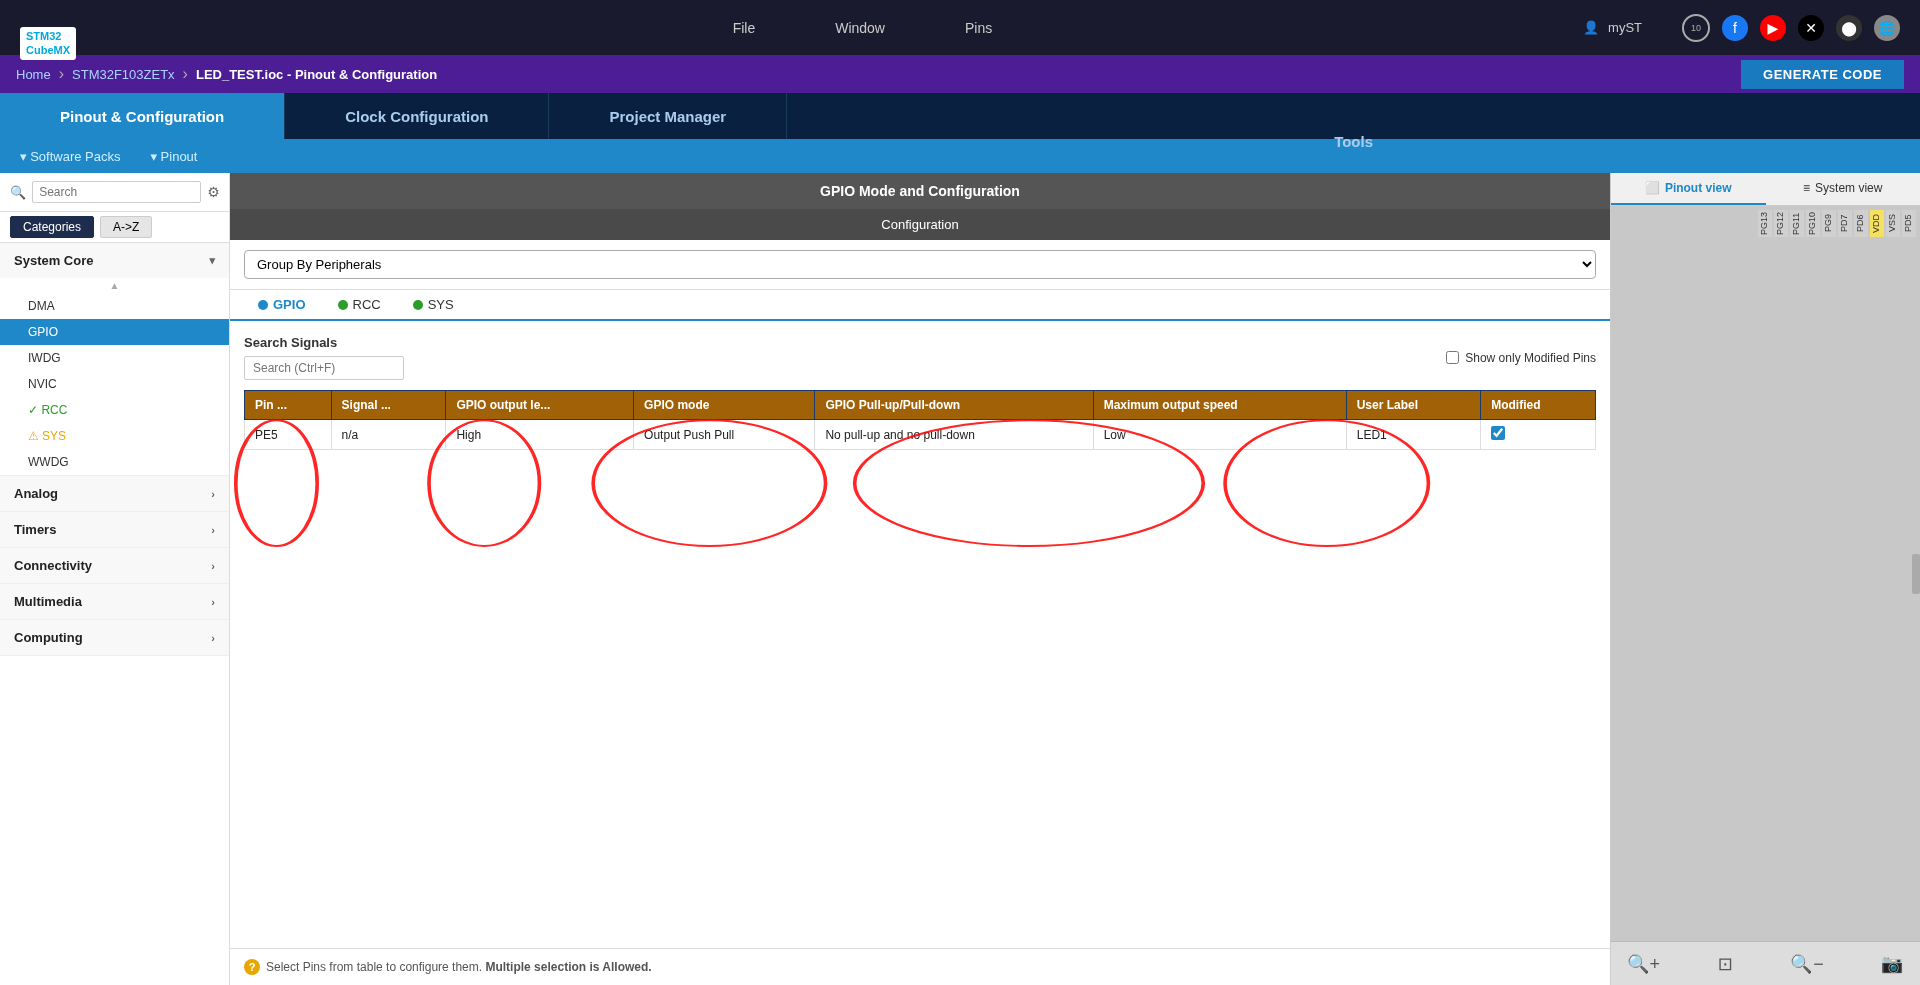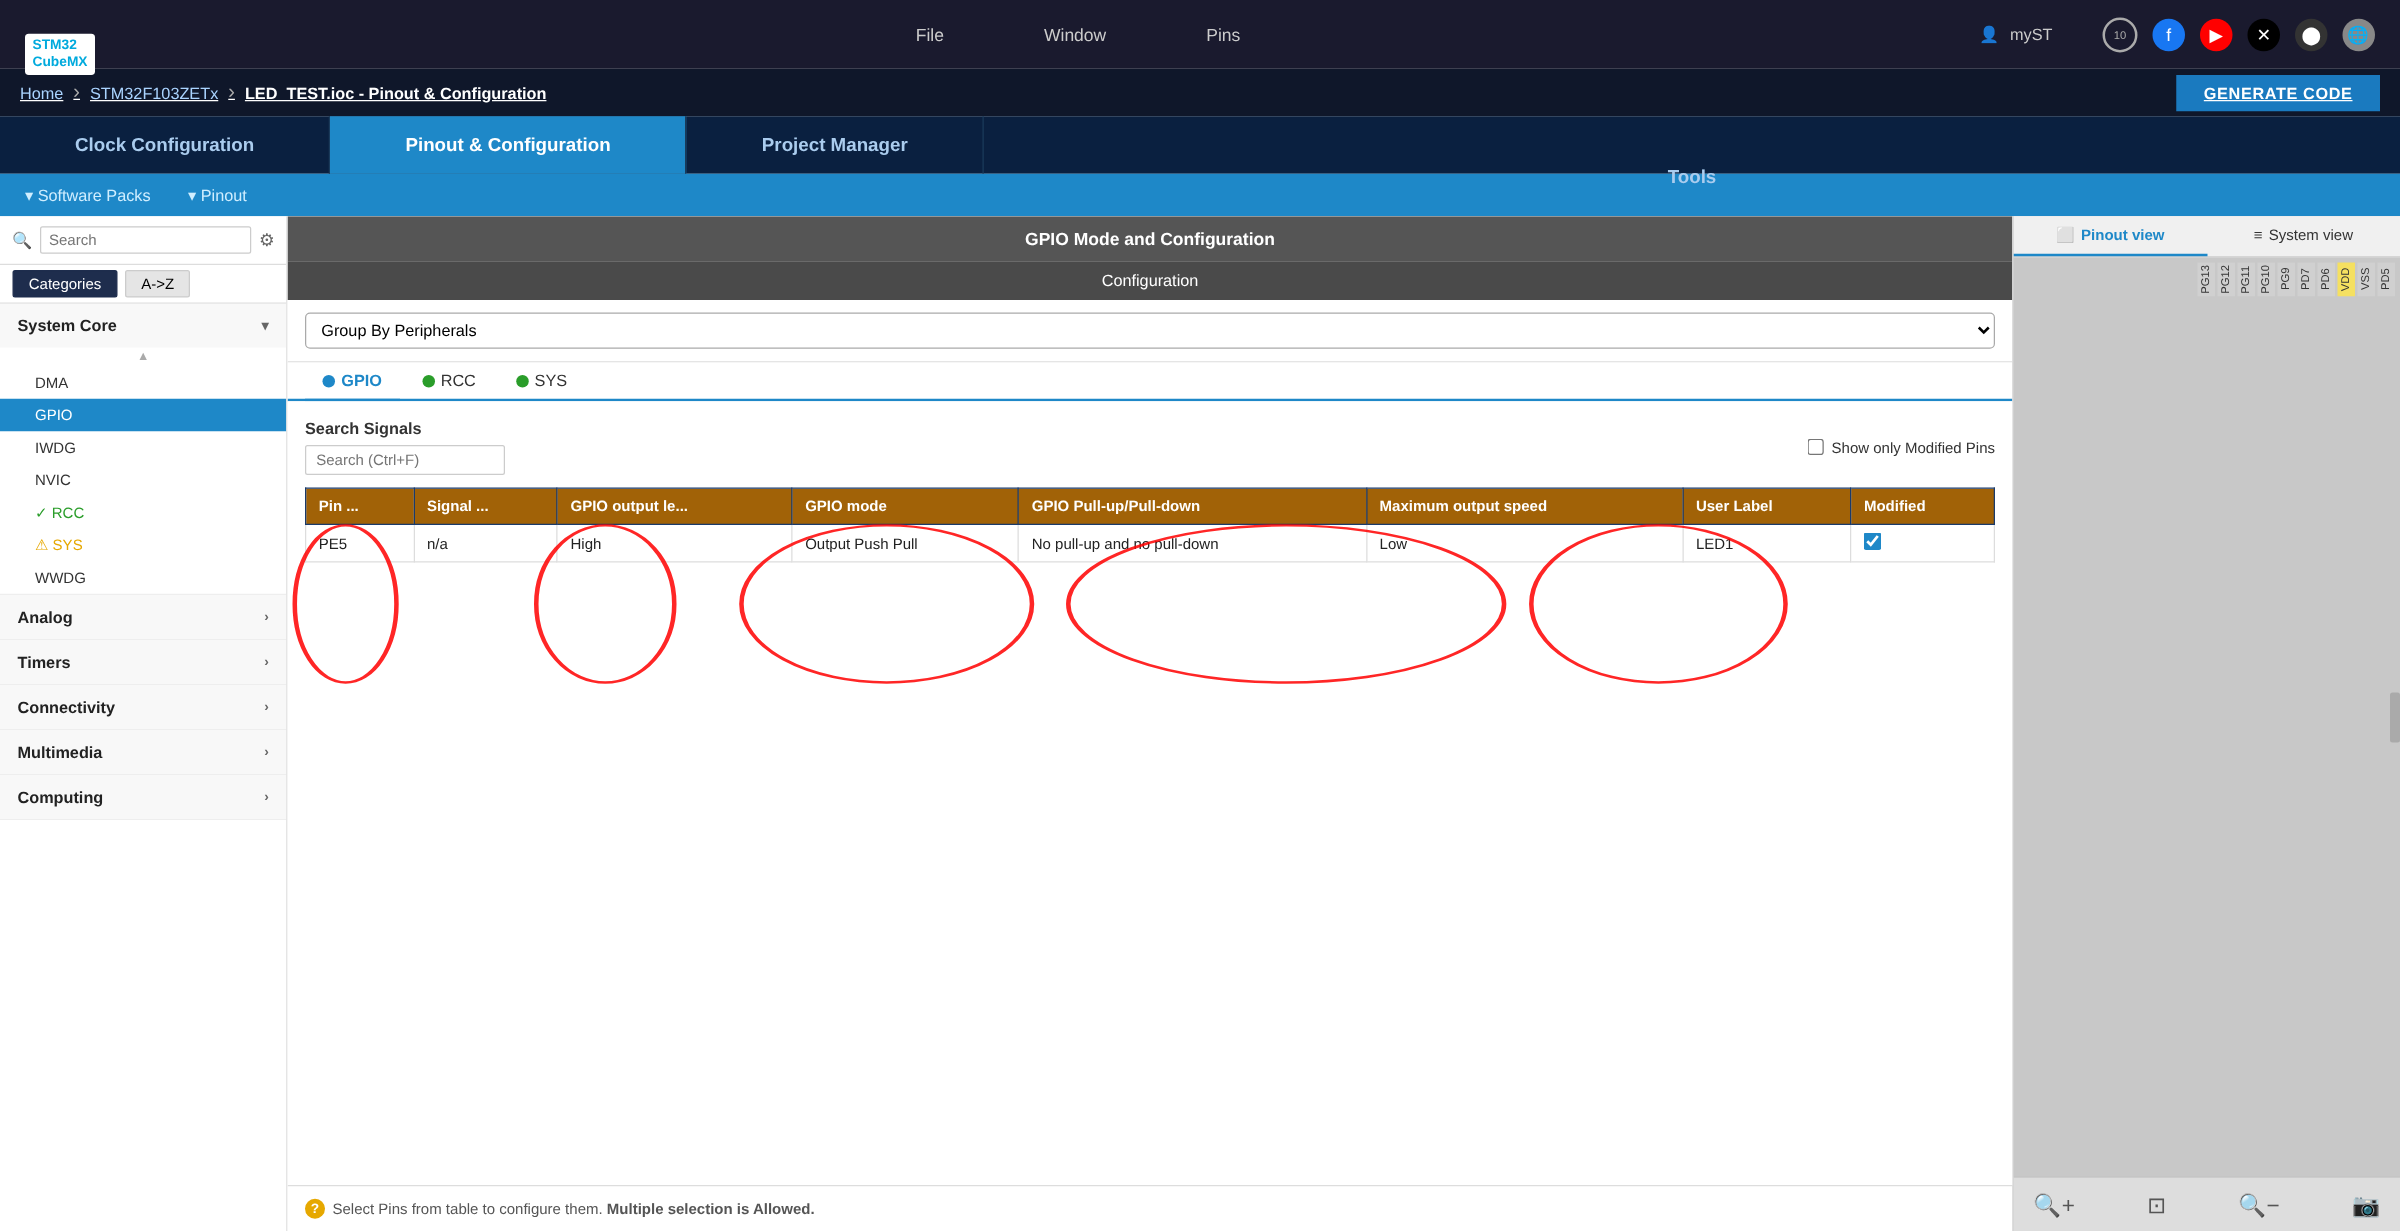--- a/index.html
+++ b/index.html
@@ -37,28 +37,27 @@
     .social-icon { width: 26px; height: 26px; border-radius: 50%; display: flex; align-items: center; justify-content: center; font-size: 14px; cursor: pointer; }
     .fb { background: #1877f2; color: white; }
     .yt { background: #ff0000; color: white; }
     .tw { background: black; color: white; }
     .gh { background: #333; color: white; }
     .globe { background: #888; color: white; }
     .circle-10 { width: 28px; height: 28px; border-radius: 50%; border: 2px solid #aaa; display:flex; align-items:center; justify-content:center; font-size:9px; color:#aaa; }
 
     
     .breadcrumb {
-      background: #0f172a;
+      background: #4c1d95;
       display: flex;
       align-items: center;
       padding: 0 16px;
       height: 38px;
       color: white;
       font-size: 13px;
-      text-decoration: underline;
     }
     .bc-item { color: #aad4ff; cursor: pointer; }
     .bc-sep { margin: 0 8px; color: #aaa; font-size: 16px; }
     .bc-active { color: white; font-weight: 600; }
     .generate-btn {
       margin-left: auto;
       background: #1a7abf;
       color: white;
       border: none;
       padding: 7px 22px;
@@ -437,22 +436,22 @@
 <div class="breadcrumb">
   <span class="bc-item">Home</span>
   <span class="bc-sep">›</span>
   <span class="bc-item">STM32F103ZETx</span>
   <span class="bc-sep">›</span>
   <span class="bc-active">LED_TEST.ioc - Pinout &amp; Configuration</span>
   <button class="generate-btn">GENERATE CODE</button>
 </div>
 
 <div class="tab-bar">
+  <div class="tab-item active">Pinout &amp; Configuration</div>
   <div class="tab-item">Clock Configuration</div>
-  <div class="tab-item active">Pinout &amp; Configuration</div>
   <div class="tab-item">Project Manager</div>
   <div class="tab-item">Tools</div>
 </div>
 
 <div class="sub-tab-bar">
   <div class="sub-tab">▾ Software Packs</div>
   <div class="sub-tab">▾ Pinout</div>
 </div>
 
 <div class="main-area">

